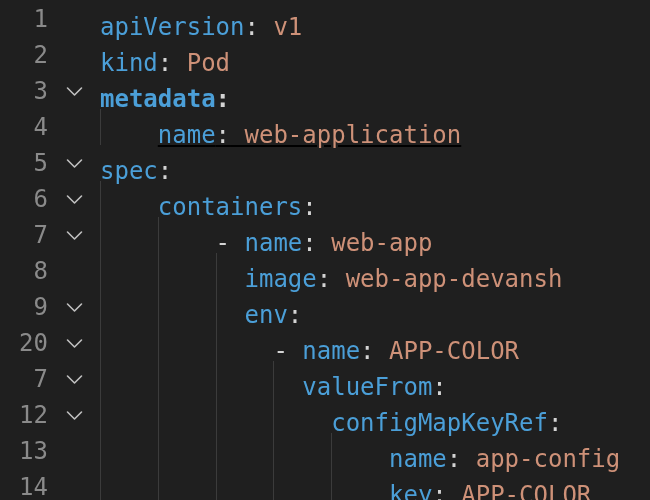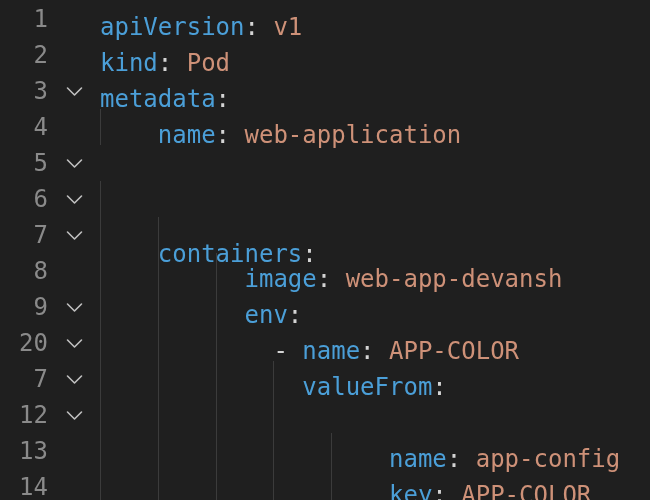--- a/index.html
+++ b/index.html
@@ -37,39 +37,39 @@
   .tok-value{color:var(--value,#ce9178);}
 </style>
 </head>
 <body style="background: rgb(31, 31, 31);">
 
 <div class="editor" style="--bg: #1f1f1f; --key: #4b9fd8; --punct: #d4d4d4; --value: #ce9178; --ln: #8a8a8a; --fold: #c0c0c0; --guide: #3b3b3b;">
     <div class="code-line"><div class="gutter-num">1</div><div class="gutter-fold"></div><div class="code-content"><span class="code-text" style="left: 0ch;"><span class="tok-key">apiVersion</span><span class="tok-punct">:</span><span class="tok-value"> v1</span></span></div></div>
     <div class="code-line"><div class="gutter-num">2</div><div class="gutter-fold"></div><div class="code-content"><span class="code-text" style="left: 0ch; text-align: right;"><span class="tok-key">kind</span><span class="tok-punct">:</span><span class="tok-value"> Pod</span></span></div></div>
     <div class="code-line"><div class="gutter-num">3</div><div class="gutter-fold"><svg width="23" height="23" viewBox="0 0 23 23">
           <path d="M4.5 8 l7 7 l7 -7" fill="none" stroke="currentColor" stroke-width="1.6" stroke-linecap="round" stroke-linejoin="round"></path>
-        </svg></div><div class="code-content"><span class="code-text" style="left: 0ch;"><span class="tok-key">metadata</span><span class="tok-punct">:</span></span></div></div>
-    <div class="code-line"><div class="gutter-num">4</div><div class="gutter-fold"></div><div class="code-content"><span class="indent-guide" style="left: 0ch;"></span><span class="code-text" style="left: 4ch;"><span class="tok-key">name</span><span class="tok-punct">:</span><span class="tok-value"> web-application</span></span></div></div>
+        </svg></div><div class="code-content"><span class="code-text" style="left: 0ch; font-weight: bold;"><span class="tok-key">metadata</span><span class="tok-punct">:</span></span></div></div>
+    <div class="code-line"><div class="gutter-num">4</div><div class="gutter-fold"></div><div class="code-content"><span class="indent-guide" style="left: 0ch;"></span><span class="code-text" style="left: 4ch; text-decoration: underline;"><span class="tok-key">name</span><span class="tok-punct">:</span><span class="tok-value"> web-application</span></span></div></div>
     <div class="code-line"><div class="gutter-num">5</div><div class="gutter-fold"><svg width="23" height="23" viewBox="0 0 23 23">
           <path d="M4.5 8 l7 7 l7 -7" fill="none" stroke="currentColor" stroke-width="1.6" stroke-linecap="round" stroke-linejoin="round"></path>
-        </svg></div></div>
+        </svg></div><div class="code-content"><span class="code-text" style="left: 0ch;"><span class="tok-key">spec</span><span class="tok-punct">:</span></span></div></div>
     <div class="code-line"><div class="gutter-num">6</div><div class="gutter-fold"><svg width="23" height="23" viewBox="0 0 23 23">
           <path d="M4.5 8 l7 7 l7 -7" fill="none" stroke="currentColor" stroke-width="1.6" stroke-linecap="round" stroke-linejoin="round"></path>
-        </svg></div><div class="code-content"><span class="indent-guide" style="left: 0ch;"></span><span class="code-text" style="left: 4ch; margin-top: 47px;"><span class="tok-key">containers</span><span class="tok-punct">:</span></span></div></div>
+        </svg></div><div class="code-content"><span class="indent-guide" style="left: 0ch;"></span><span class="code-text" style="left: 4ch;"><span class="tok-key">containers</span><span class="tok-punct">:</span></span></div></div>
     <div class="code-line"><div class="gutter-num">7</div><div class="gutter-fold"><svg width="23" height="23" viewBox="0 0 23 23">
           <path d="M4.5 8 l7 7 l7 -7" fill="none" stroke="currentColor" stroke-width="1.6" stroke-linecap="round" stroke-linejoin="round"></path>
-        </svg></div><div class="code-content"><span class="indent-guide" style="left: 0ch;"></span><span class="indent-guide" style="left: 4ch;"></span></div></div>
+        </svg></div><div class="code-content"><span class="indent-guide" style="left: 0ch;"></span><span class="indent-guide" style="left: 4ch;"></span><span class="code-text" style="left: 8ch;"><span class="tok-punct">- </span><span class="tok-key">name</span><span class="tok-punct">:</span><span class="tok-value"> web-app</span></span></div></div>
     <div class="code-line"><div class="gutter-num">8</div><div class="gutter-fold"></div><div class="code-content"><span class="indent-guide" style="left: 0ch;"></span><span class="indent-guide" style="left: 4ch;"></span><span class="indent-guide" style="left: 8ch;"></span><span class="code-text" style="left: 10ch;"><span class="tok-key">image</span><span class="tok-punct">:</span><span class="tok-value"> web-app-devansh</span></span></div></div>
     <div class="code-line"><div class="gutter-num">9</div><div class="gutter-fold"><svg width="23" height="23" viewBox="0 0 23 23">
           <path d="M4.5 8 l7 7 l7 -7" fill="none" stroke="currentColor" stroke-width="1.6" stroke-linecap="round" stroke-linejoin="round"></path>
         </svg></div><div class="code-content"><span class="indent-guide" style="left: 0ch;"></span><span class="indent-guide" style="left: 4ch;"></span><span class="indent-guide" style="left: 8ch;"></span><span class="code-text" style="left: 10ch;"><span class="tok-key">env</span><span class="tok-punct">:</span></span></div></div>
     <div class="code-line"><div class="gutter-num">20</div><div class="gutter-fold"><svg width="23" height="23" viewBox="0 0 23 23">
           <path d="M4.5 8 l7 7 l7 -7" fill="none" stroke="currentColor" stroke-width="1.6" stroke-linecap="round" stroke-linejoin="round"></path>
         </svg></div><div class="code-content"><span class="indent-guide" style="left: 0ch;"></span><span class="indent-guide" style="left: 4ch;"></span><span class="indent-guide" style="left: 8ch;"></span><span class="code-text" style="left: 12ch;"><span class="tok-punct">- </span><span class="tok-key">name</span><span class="tok-punct">:</span><span class="tok-value"> APP-COLOR</span></span></div></div>
     <div class="code-line"><div class="gutter-num">7</div><div class="gutter-fold"><svg width="23" height="23" viewBox="0 0 23 23">
           <path d="M4.5 8 l7 7 l7 -7" fill="none" stroke="currentColor" stroke-width="1.6" stroke-linecap="round" stroke-linejoin="round"></path>
         </svg></div><div class="code-content"><span class="indent-guide" style="left: 0ch;"></span><span class="indent-guide" style="left: 4ch;"></span><span class="indent-guide" style="left: 8ch;"></span><span class="indent-guide" style="left: 12ch;"></span><span class="code-text" style="left: 14ch; text-align: center;"><span class="tok-key">valueFrom</span><span class="tok-punct">:</span></span></div></div>
     <div class="code-line"><div class="gutter-num">12</div><div class="gutter-fold"><svg width="23" height="23" viewBox="0 0 23 23">
           <path d="M4.5 8 l7 7 l7 -7" fill="none" stroke="currentColor" stroke-width="1.6" stroke-linecap="round" stroke-linejoin="round"></path>
-        </svg></div><div class="code-content"><span class="indent-guide" style="left: 0ch;"></span><span class="indent-guide" style="left: 4ch;"></span><span class="indent-guide" style="left: 8ch;"></span><span class="indent-guide" style="left: 12ch;"></span></div></div>
+        </svg></div><div class="code-content"><span class="indent-guide" style="left: 0ch;"></span><span class="indent-guide" style="left: 4ch;"></span><span class="indent-guide" style="left: 8ch;"></span><span class="indent-guide" style="left: 12ch;"></span><span class="code-text" style="left: 16ch;"><span class="tok-key">configMapKeyRef</span><span class="tok-punct">:</span></span></div></div>
     <div class="code-line"><div class="gutter-num">13</div><div class="gutter-fold"></div><div class="code-content"><span class="indent-guide" style="left: 0ch;"></span><span class="indent-guide" style="left: 4ch;"></span><span class="indent-guide" style="left: 8ch;"></span><span class="indent-guide" style="left: 12ch;"></span><span class="indent-guide" style="left: 16ch;"></span><span class="code-text" style="left: 20ch;"><span class="tok-key">name</span><span class="tok-punct">:</span><span class="tok-value"> app-config</span></span></div></div>
     <div class="code-line"><div class="gutter-num">14</div><div class="gutter-fold"></div><div class="code-content"><span class="indent-guide" style="left: 0ch;"></span><span class="indent-guide" style="left: 4ch;"></span><span class="indent-guide" style="left: 8ch;"></span><span class="indent-guide" style="left: 12ch;"></span><span class="indent-guide" style="left: 16ch;"></span><span class="code-text" style="left: 20ch;"><span class="tok-key">key</span><span class="tok-punct">:</span><span class="tok-value"> APP-COLOR</span></span></div></div>
   </div>
 
 </body></html>

